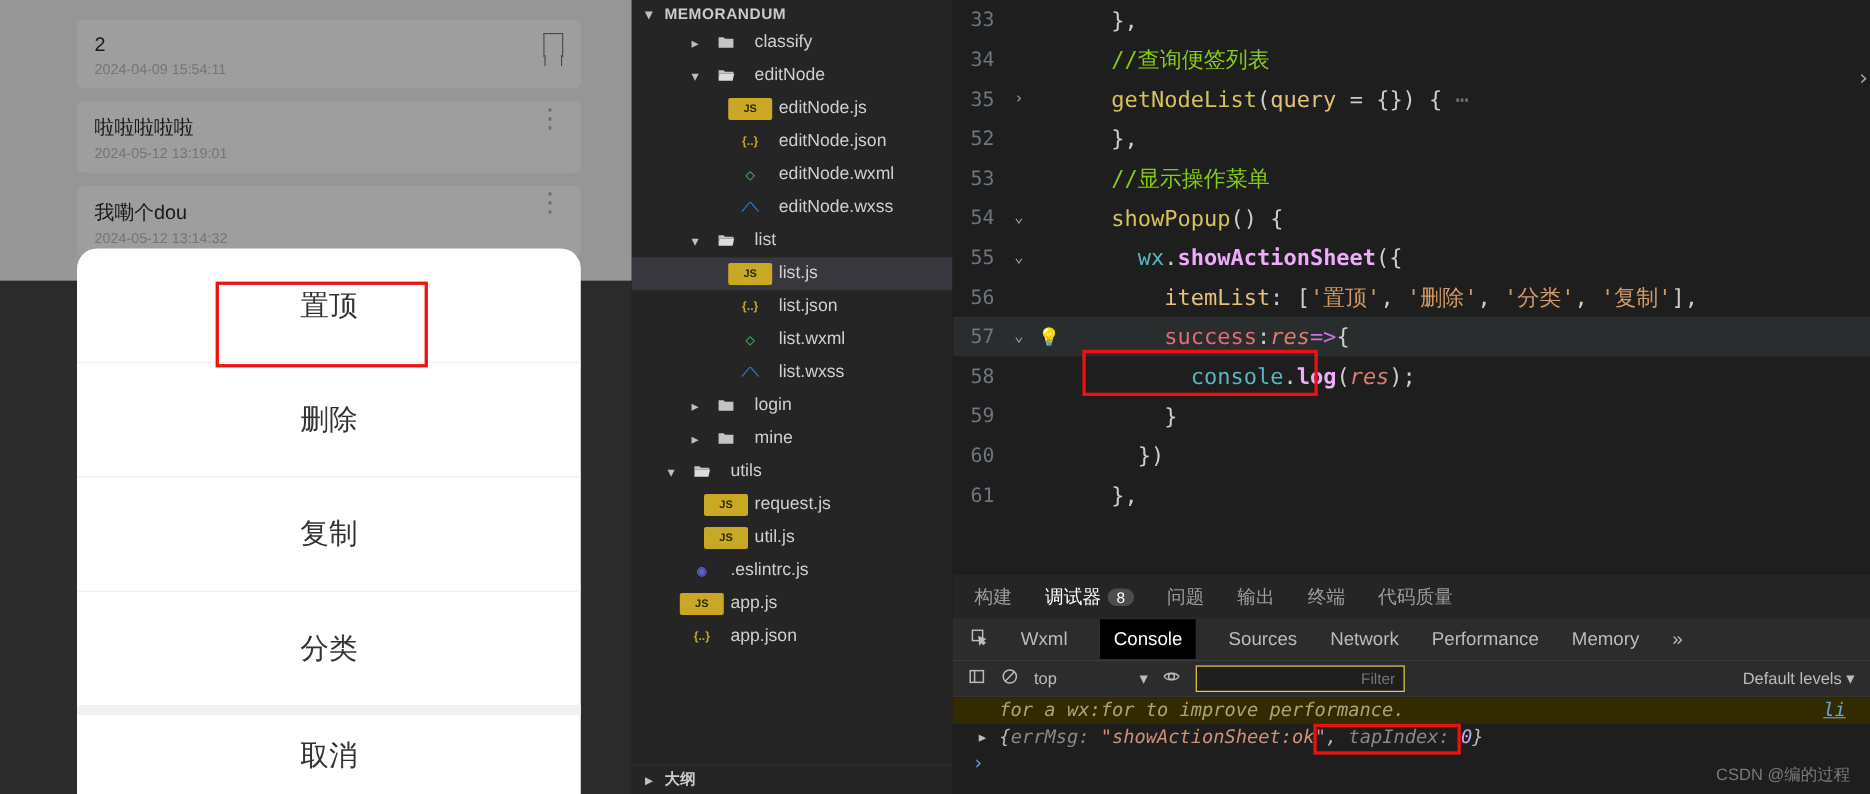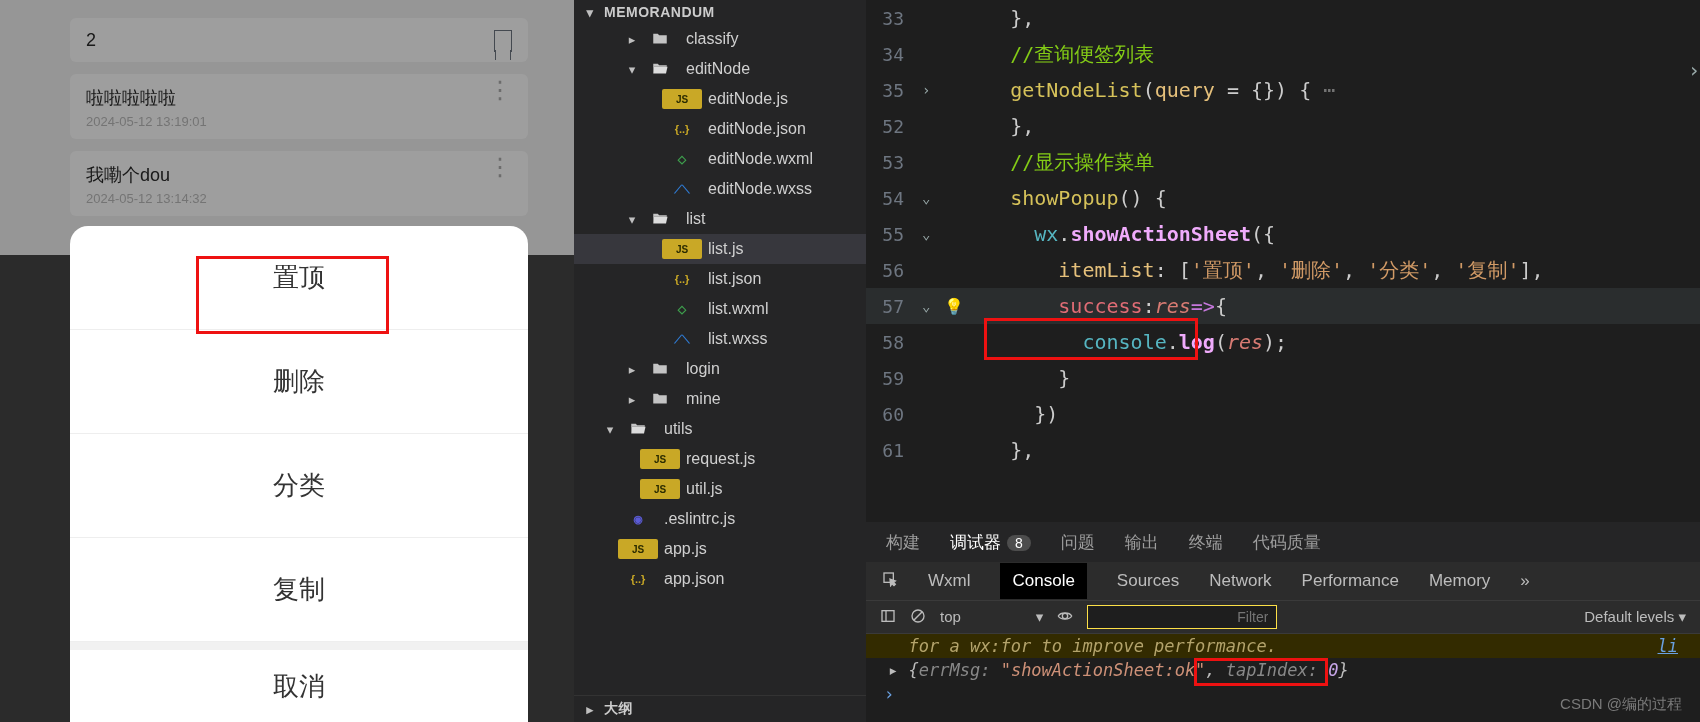--- a/index.html
+++ b/index.html
@@ -130,20 +130,21 @@
     .right-indicator { position:absolute; right:0; top:58px; color:#9aa; font-size:20px; }
   </style>
 </head>
 <body>
 
 <div class="simulator">
   <div class="phone-content">
     <div class="note-card">
       <div class="note-main">
         <div class="note-title">2</div>
+        <div class="note-ts">2024-04-09 15:54:11</div>
       </div>
       <div class="note-action">
         <div class="bookmark-icon"></div>
       </div>
     </div>
     <div class="note-card">
       <div class="note-main">
         <div class="note-title">啦啦啦啦啦</div>
         <div class="note-ts">2024-05-12 13:19:01</div>
       </div>
@@ -154,22 +155,22 @@
         <div class="note-title">我嘞个dou</div>
         <div class="note-ts">2024-05-12 13:14:32</div>
       </div>
       <div class="note-action kebab">⋮</div>
     </div>
   </div>
   <div class="sim-fill"></div>
   <div class="action-sheet">
     <div class="action-item">置顶</div>
     <div class="action-item">删除</div>
+    <div class="action-item">复制</div>
     <div class="action-item">分类</div>
-    <div class="action-item">复制</div>
     <div class="action-item cancel">取消</div>
   </div>
   <div class="redbox1"></div>
 </div>
 
 <div class="explorer">
   <div class="section-hdr">
     <span class="twisty">▾</span>
     <span>MEMORANDUM</span>
   </div>

